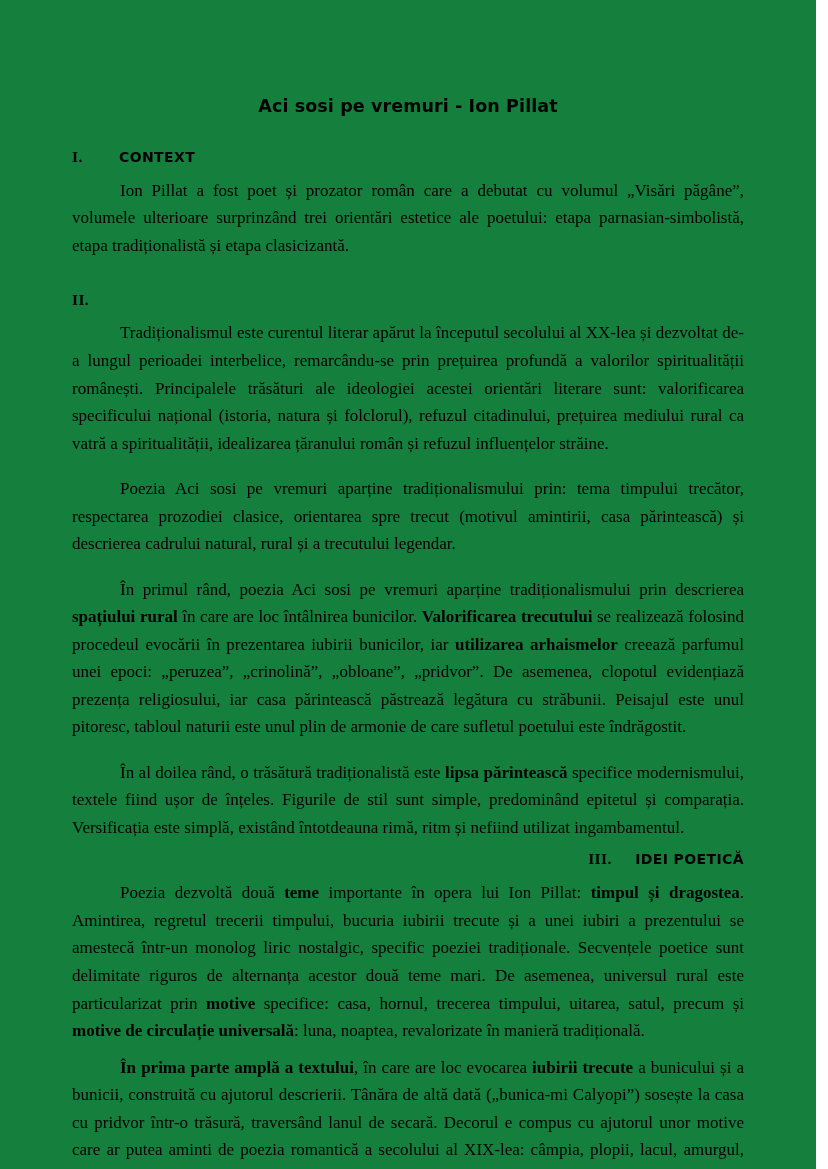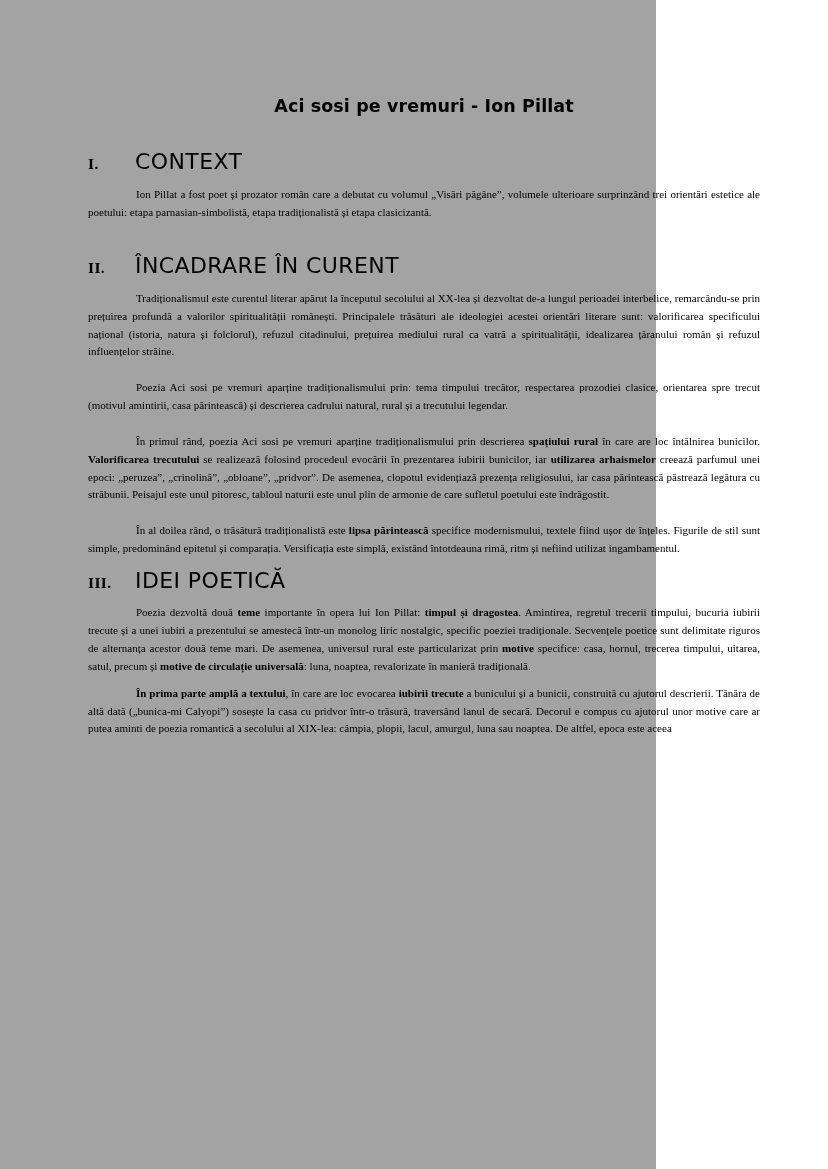--- a/index.html
+++ b/index.html
@@ -11,25 +11,25 @@
   body {
     width: 828px;
     height: 1169px;
     overflow: hidden;
     font-family: "Liberation Serif", "DejaVu Serif", serif;
     color: #000000;
     -webkit-font-smoothing: antialiased;
   }
   .page {
     position: relative;
-    width: 656px;
+    width: 816px;
     height: 1169px;
-    background: #a3a3a3;
+    background: #15803d;
     box-sizing: border-box;
-    padding: 0 88px;
+    padding: 0 68px;
   }
   .content {
     width: 672px;
     margin: 0 auto;
     padding-top: 96px;
   }
   .doc-title {
     font-family: "DejaVu Sans", "Liberation Sans", sans-serif;
     font-weight: bold;
     font-size: 17.5px;
@@ -48,30 +48,30 @@
   .section-heading .sec-num {
     font-family: "Liberation Serif", "DejaVu Serif", serif;
     font-weight: bold;
     font-size: 15.5px;
     letter-spacing: 0.4px;
     min-width: 47px;
     flex: 0 0 auto;
   }
   .section-heading .sec-text {
     font-family: "DejaVu Sans", "Liberation Sans", sans-serif;
-    font-weight: normal;
-    font-size: 22px;
+    font-weight: bold;
+    font-size: 14px;
     letter-spacing: 0.4px;
   }
   .heading-gap-lg { margin-top: 12px; }
-  .heading-gap-md { margin-top: 5px; }
+  .heading-gap-md { margin-top: 5px; justify-content: flex-end; }
 
   p.body-par {
     font-family: "Liberation Serif", "DejaVu Serif", serif;
-    font-size: 11px;
+    font-size: 17px;
     line-height: 1.62;
     text-align: justify;
     text-justify: inter-word;
     text-indent: 48px;
     margin: 0 0 8px 0;
     hyphens: none;
   }
   p.first-after-head { margin-top: 9px; }
 
   b, strong { font-weight: bold; }
@@ -94,21 +94,20 @@
 
     <p class="body-par first-after-head">
       <span>Ion Pillat a fost poet și prozator român care a debutat cu volumul „Visări păgâne”, volumele ulterioare surprinzând trei orientări estetice ale poetului: etapa parnasian-simbolistă, etapa tradiționalistă și etapa clasicizantă.</span>
     </p>
 
     <div class="spacer-sm"></div>
 
 
     <div class="section-heading heading-gap-lg">
       <span class="sec-num">II.</span>
-      <span class="sec-text">ÎNCADRARE ÎN CURENT</span>
     </div>
 
     <p class="body-par first-after-head">
       <span>Tradiționalismul este curentul literar apărut la începutul secolului al XX-lea și dezvoltat de-a lungul perioadei interbelice, remarcându-se prin prețuirea profundă a valorilor spiritualității românești. Principalele trăsături ale ideologiei acestei orientări literare sunt: valorificarea specificului național (istoria, natura și folclorul), refuzul citadinului, prețuirea mediului rural ca vatră a spiritualității, idealizarea țăranului român și refuzul influențelor străine.</span>
     </p>
 
     <div class="spacer-sm"></div>
 
     <p class="body-par">
       <span>Poezia </span><span class="u">Aci sosi pe vremuri </span><span>aparține tradiționalismului prin: tema timpului trecător, respectarea prozodiei clasice, orientarea spre trecut (motivul amintirii, casa părintească) și descrierea cadrului natural, rural și a trecutului legendar.</span>

